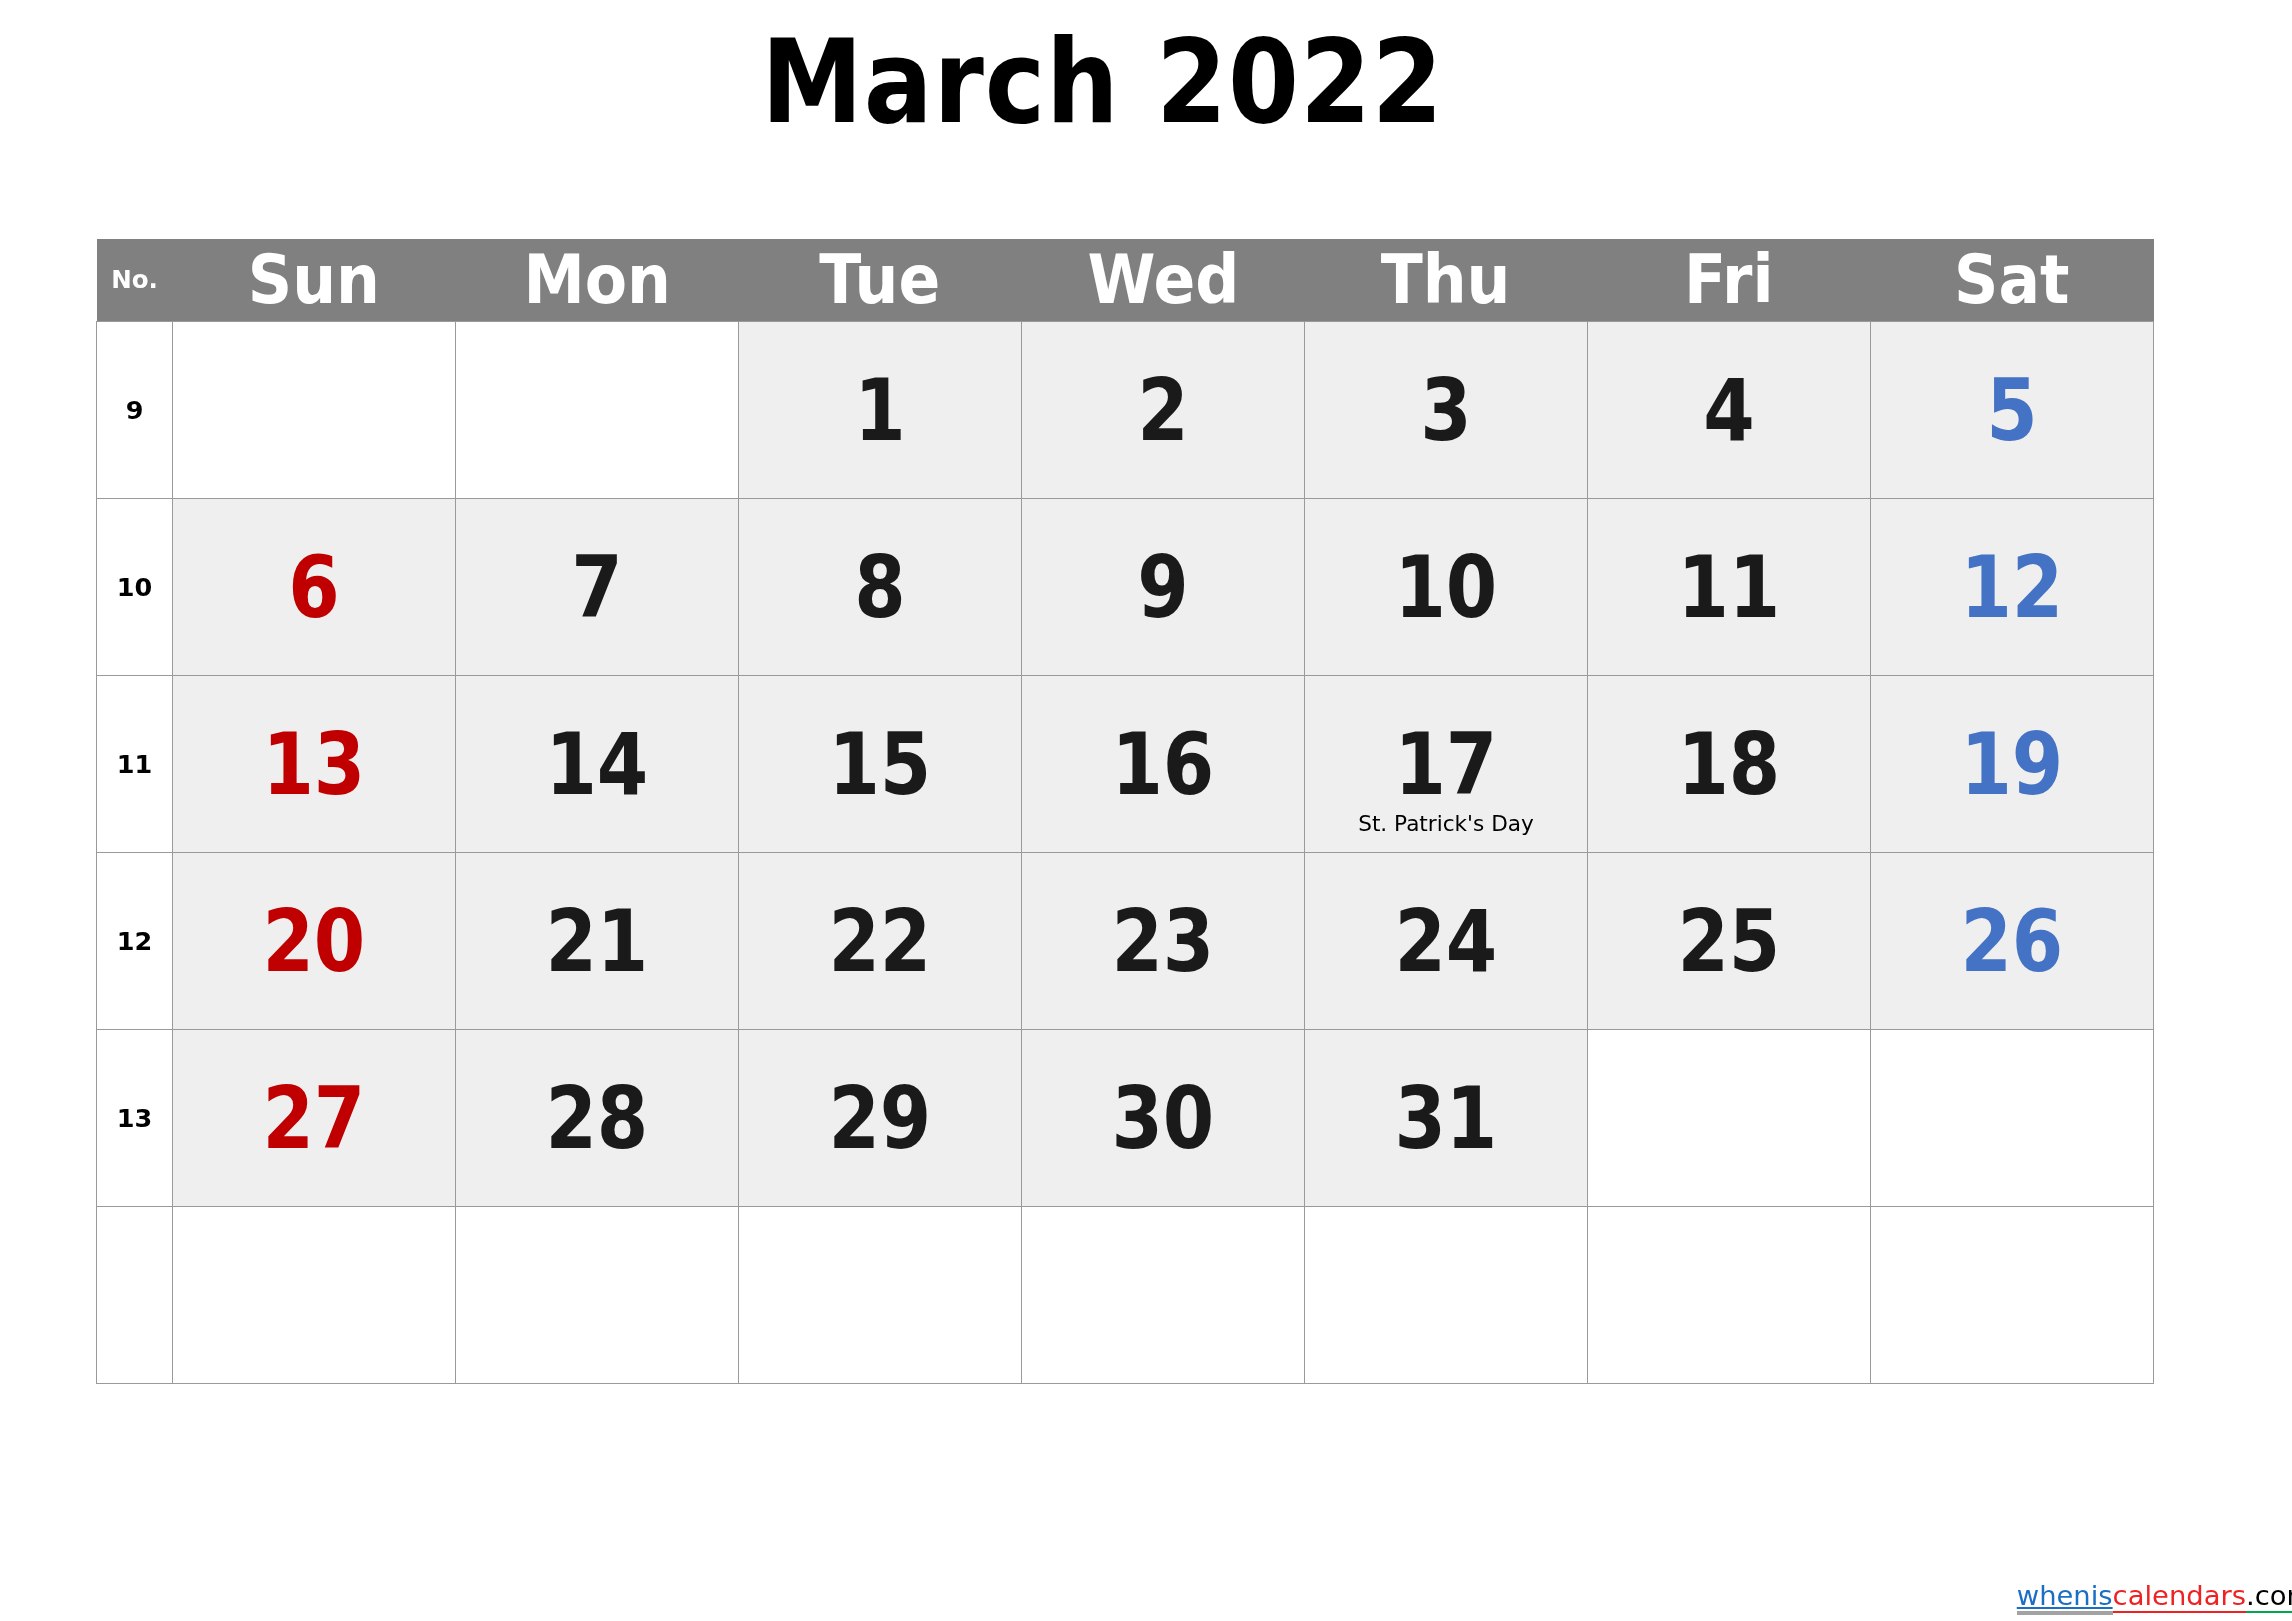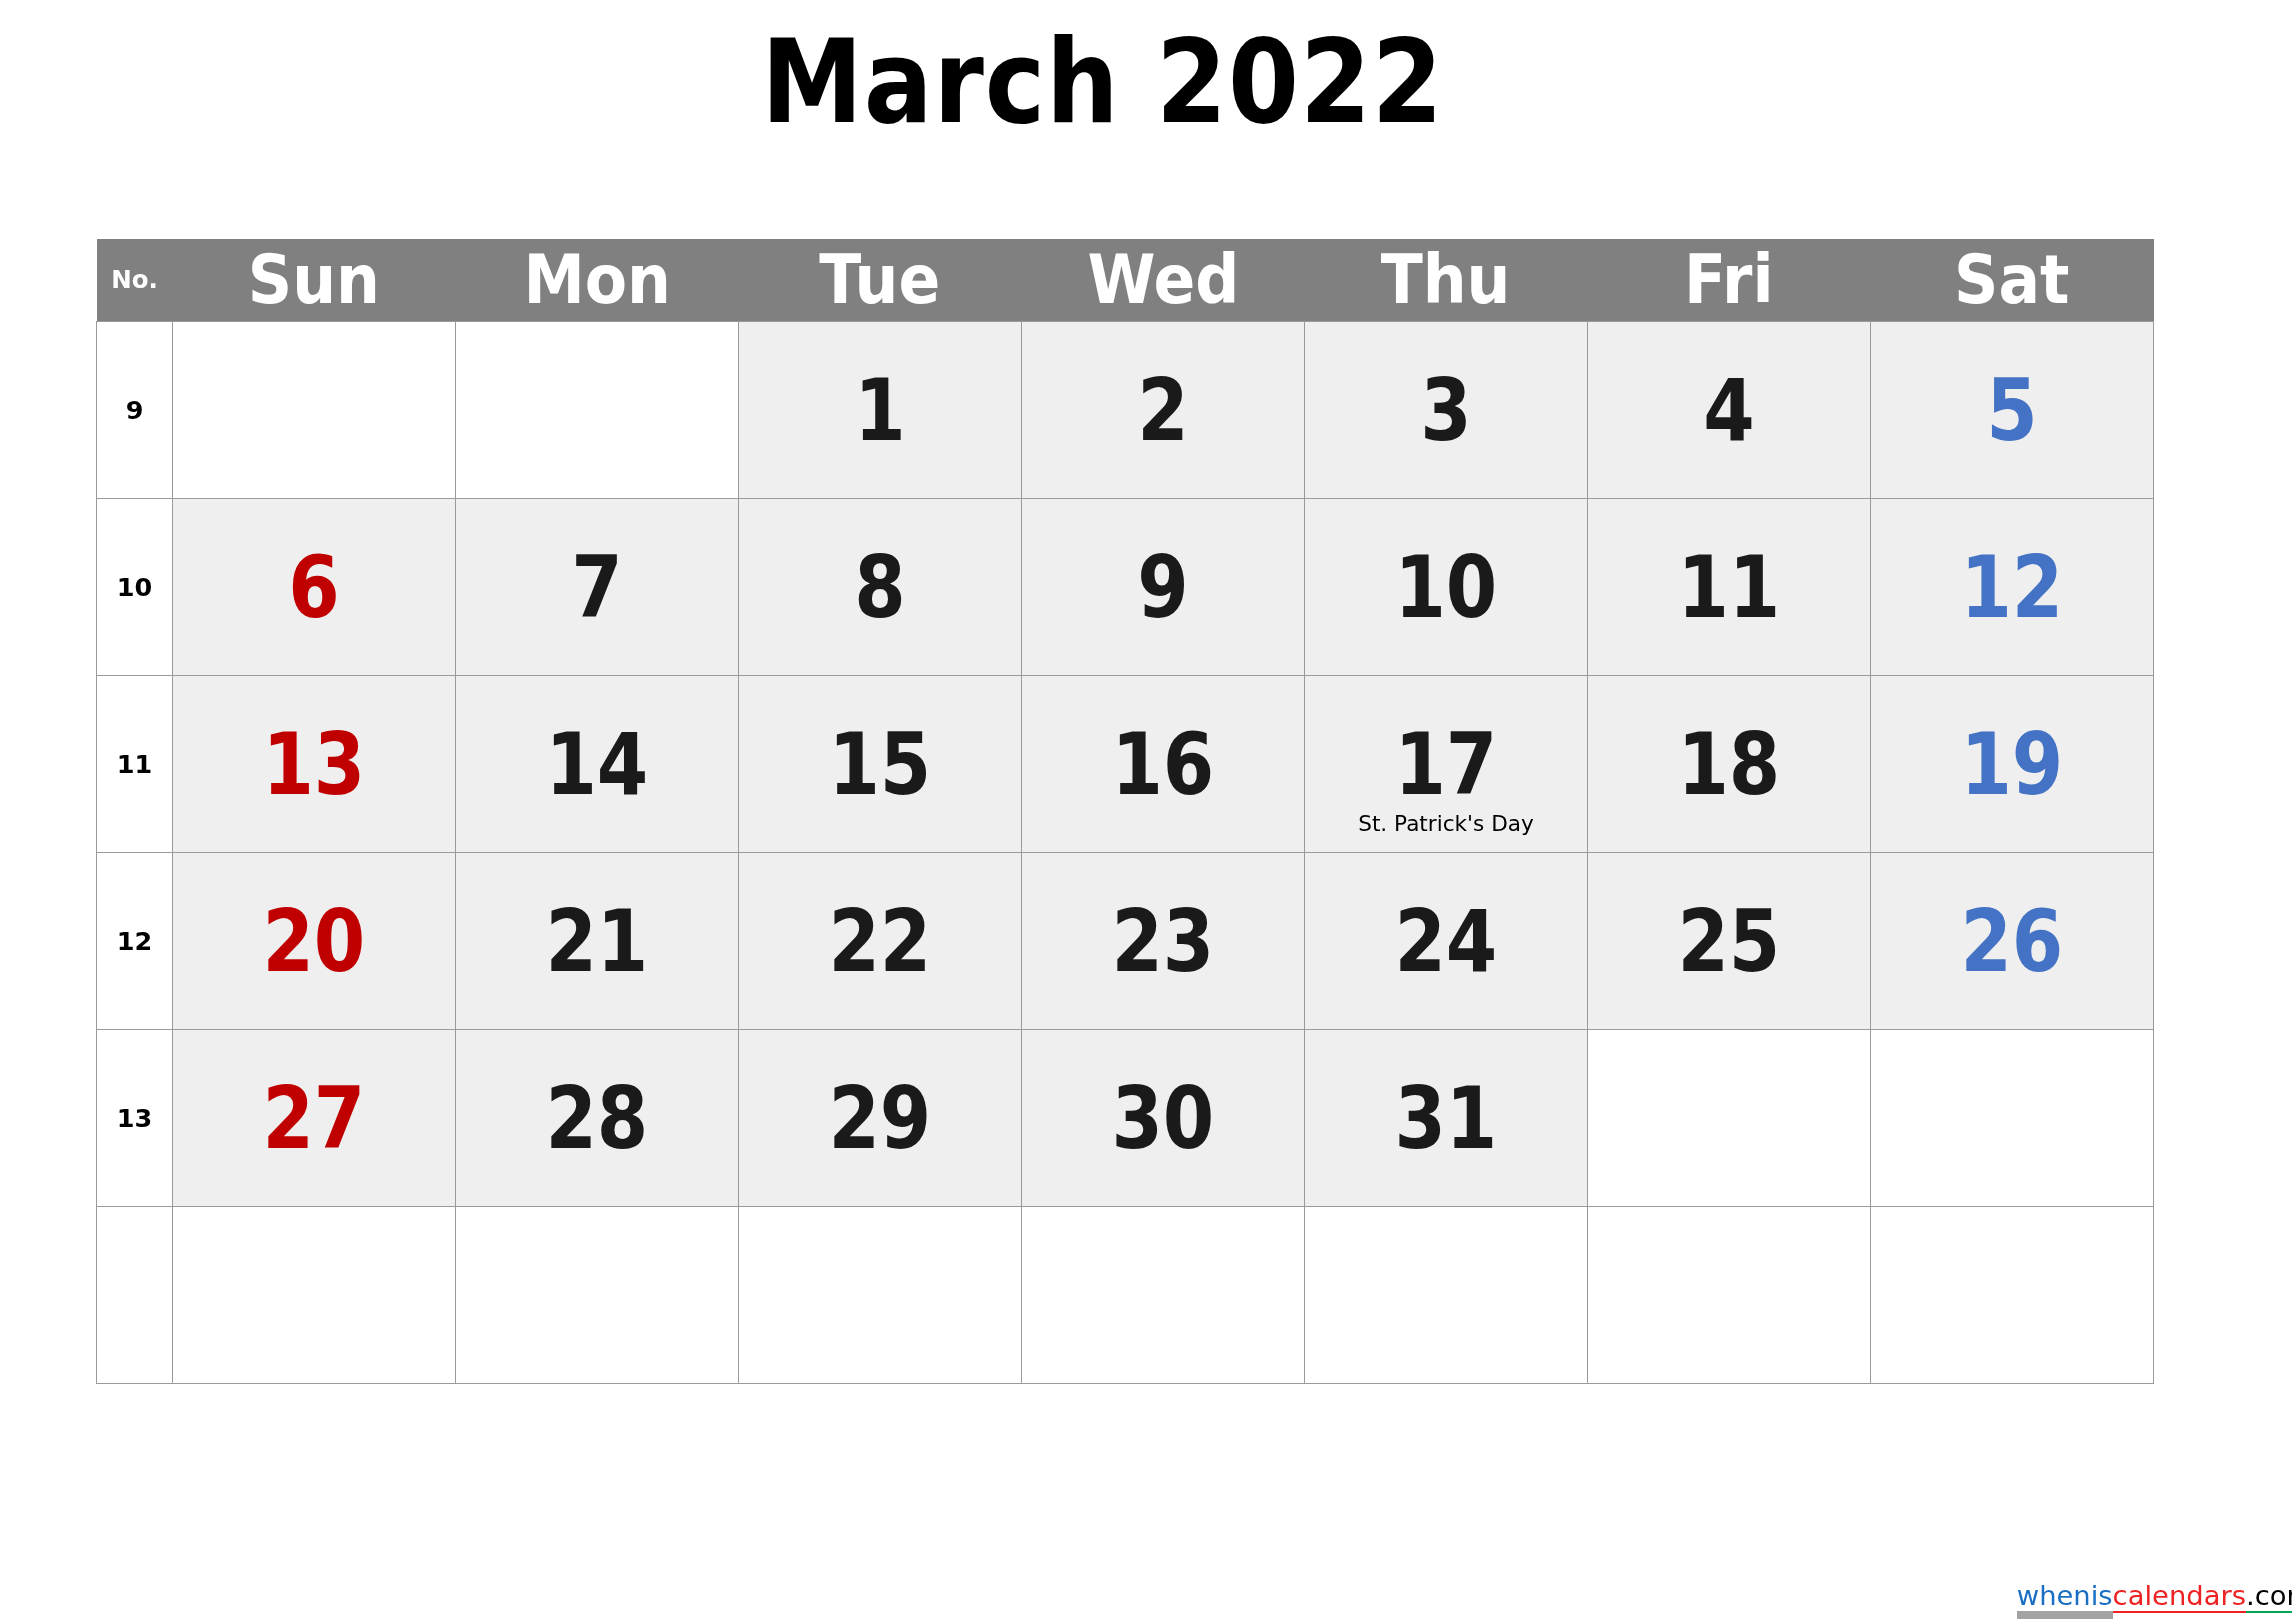--- a/index.html
+++ b/index.html
@@ -135,21 +135,21 @@
   .watermark {
     position: absolute;
     right: 7.8px;
     bottom: 11.8px;
     font-family: "DejaVu Sans", sans-serif;
     font-size: 27.4px;
     line-height: 1;
     white-space: nowrap;
     text-decoration: none;
   }
-  .watermark .w1 { color: #1a6fc4; border-bottom: 8px solid #a3a3a3; }
+  .watermark .w1 { color: #1a6fc4; border-bottom: 4px solid #a3a3a3; text-decoration: underline; }
   .watermark .w2 { color: #ee2222; border-bottom: 2px solid #ee2222; }
   .watermark .w3 { color: #000000; border-bottom: 2px solid #00a651; }
 </style>
 </head>
 <body>
 
 <div class="page">
 
   <div class="title">March 2022</div>
 

